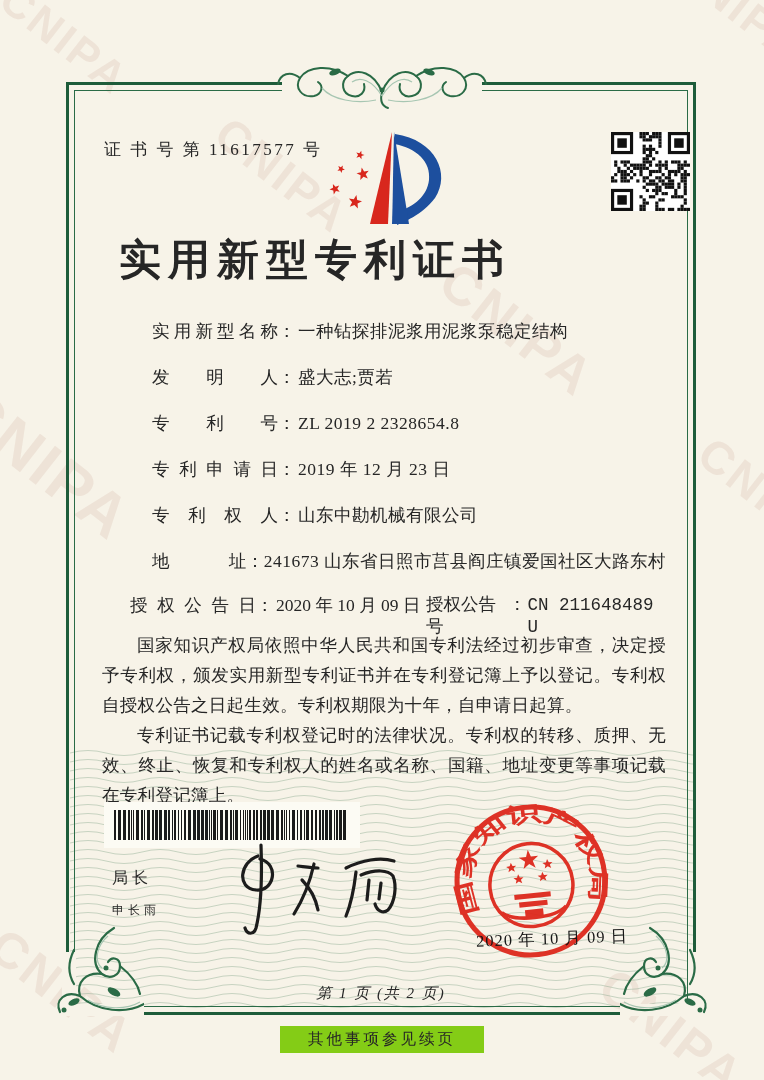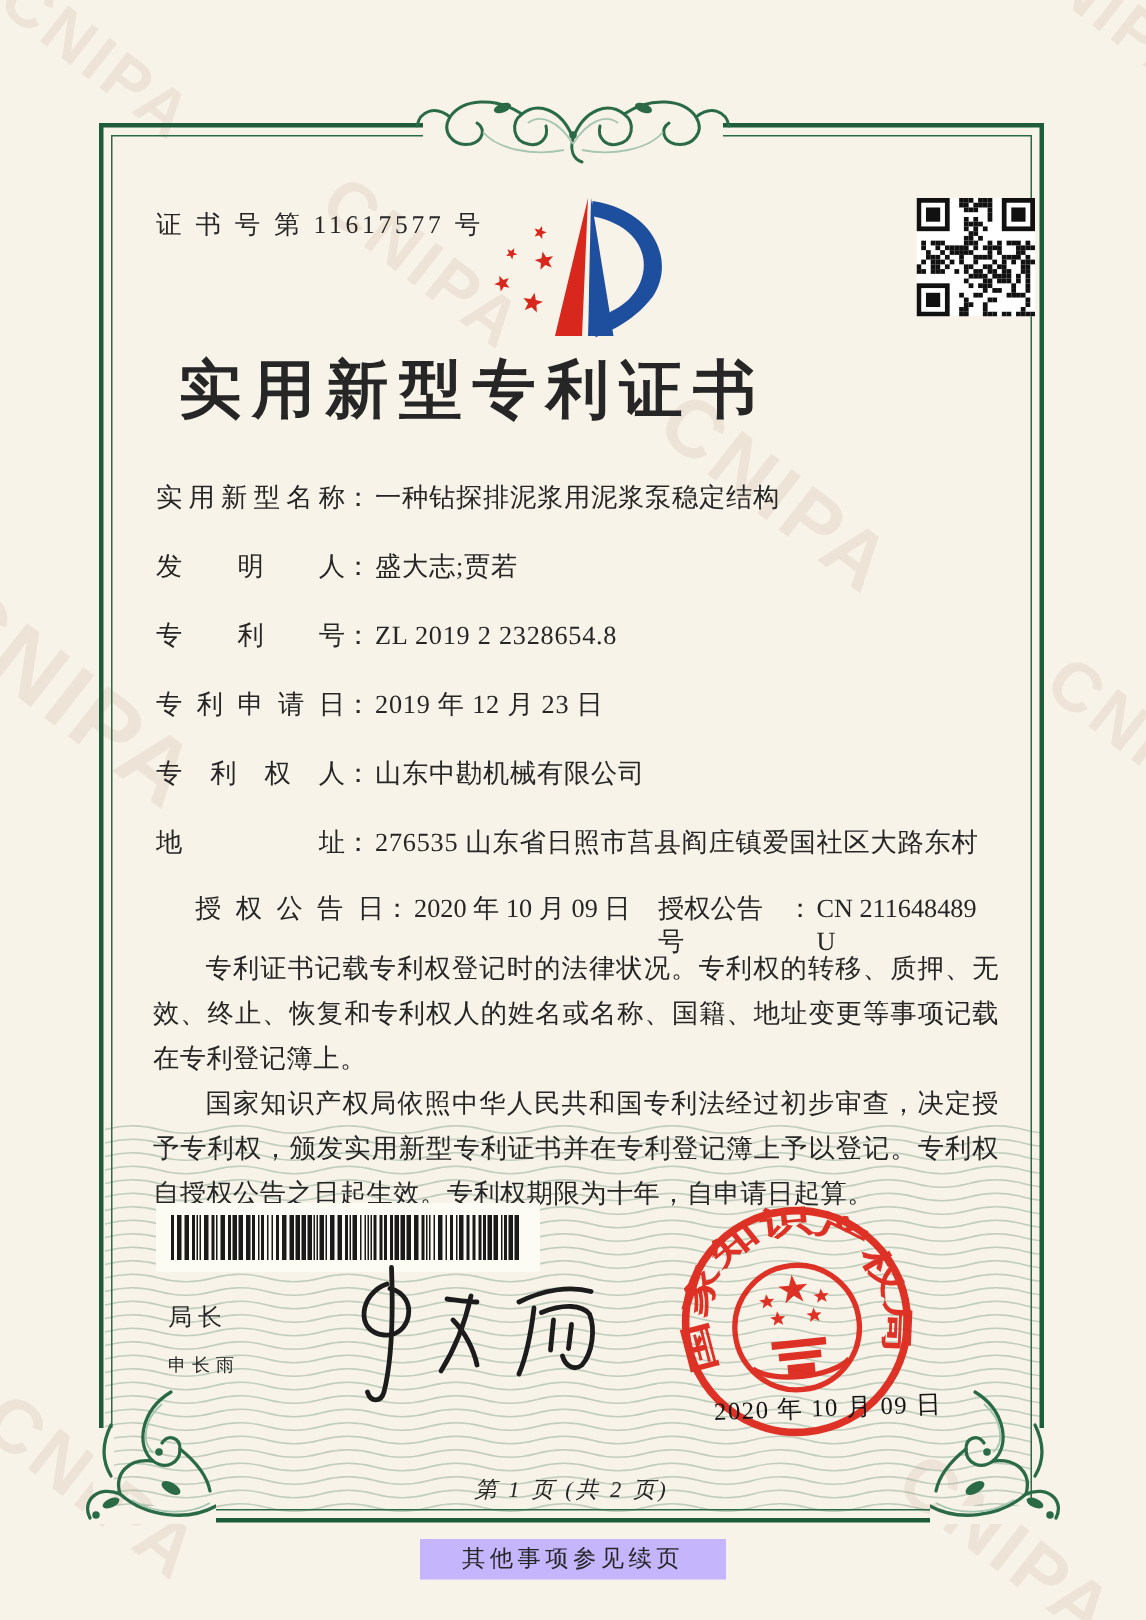--- a/index.html
+++ b/index.html
@@ -6,35 +6,35 @@
   .page{position:relative;width:764px;height:1080px;background:#f7f3e8;overflow:hidden;
         font-family:"Liberation Serif","DejaVu Serif",serif;color:#262626;}
   .wm{position:absolute;font-family:"Liberation Sans","DejaVu Sans",sans-serif;font-weight:700;
       color:rgba(203,163,150,0.20);transform:rotate(38deg);letter-spacing:3px;white-space:nowrap;pointer-events:none;}
   .frame-outer{position:absolute;left:66px;top:82px;width:630px;height:933px;border:3px solid #1e5c3a;box-sizing:border-box;}
   .frame-inner{position:absolute;left:74px;top:90px;width:614px;height:917px;border:1px solid #2a6b46;box-sizing:border-box;}
   .abs{position:absolute;}
   .cert-no{left:104px;top:138px;font-size:17px;letter-spacing:2.5px;}
   .title{left:66px;top:232px;width:498px;text-align:center;font-size:42px;font-weight:700;letter-spacing:7px;}
   .fields{left:104px;top:320px;width:562px;display:flex;flex-direction:column;gap:24px;font-size:17.5px;}
-  .frow{display:flex;line-height:22px;}
+  .frow{display:flex;line-height:22px;margin-left:48px;}
   .flabel{width:126px;text-align:justify;text-align-last:justify;}
   .fcolon{width:20px;}
   .fvalue{flex:1;letter-spacing:0.5px;white-space:nowrap;}
   .grant{left:104px;top:594px;width:562px;display:flex;font-size:17.5px;line-height:22px;}
   .grant-left{width:314px;display:flex;margin-left:26px;}
-  .grant-right{display:flex;}
+  .grant-right{display:flex;font-family:Liberation Mono, monospace;}
   .body-text{left:102px;top:630px;width:564px;font-size:17.5px;line-height:30px;text-align:justify;}
   .body-text p{margin:0;text-indent:2em;letter-spacing:0.3px;}
   .band{background:#fcfbf4;}
   .dir-title{left:112px;top:868px;font-size:16px;letter-spacing:4px;}
   .dir-name{left:112px;top:902px;font-size:12px;letter-spacing:4px;}
   .seal-date{left:476px;top:928px;font-size:16.5px;letter-spacing:1px;color:#161616;transform:rotate(-2deg);}
   .page-info{left:66px;top:984px;width:630px;text-align:center;font-size:15px;letter-spacing:2px;font-style:italic;}
-  .note{top:1026px;left:50%;transform:translateX(-50%);background:#c4b5fd;padding:3px 28px;font-size:15.5px;letter-spacing:3px;}
+  .note{top:1026px;left:50%;transform:translateX(-50%);background:#84cc16;padding:3px 28px;font-size:15.5px;letter-spacing:3px;}
   svg{display:block;}
 </style>
 </head>
 <body>
 
 <div class="page">
 
   <div class="wm" style="left:-10px;top:14px;font-size:44px;">CNIPA</div>
   <div class="wm" style="left:664px;top:-18px;font-size:44px;">CNIPA</div>
   <div class="wm" style="left:205px;top:148px;font-size:46px;">CNIPA</div>
@@ -384,40 +384,40 @@
         <span class="fvalue">2019 年 12 月 23 日</span>
     </div>
     <div class="frow">
       <span class="flabel">专利权人</span>
         <span class="fcolon">：</span>
         <span class="fvalue">山东中勘机械有限公司</span>
     </div>
     <div class="frow">
       <span class="flabel">地址</span>
         <span class="fcolon">：</span>
-        <span class="fvalue">276535 山东省日照市莒县阎庄镇爱国社区大路东村</span>
+        <span class="fvalue">241673 山东省日照市莒县阎庄镇爱国社区大路东村</span>
     </div>
   </div>
 
   <div class="abs grant">
     <div class="grant-left">
       <span class="flabel">授权公告日</span>
         <span class="fcolon">：</span>
         <span>2020 年 10 月 09 日</span>
     </div>
     <div class="grant-right">
       <span>授权公告号</span>
         <span class="fcolon">：</span>
         <span>CN 211648489 U</span>
     </div>
   </div>
 
   <div class="abs body-text">
+    <p>国家知识产权局依照中华人民共和国专利法经过初步审查，决定授予专利权，颁发实用新型专利证书并在专利登记簿上予以登记。专利权自授权公告之日起生效。专利权期限为十年，自申请日起算。</p>
     <p>专利证书记载专利权登记时的法律状况。专利权的转移、质押、无效、终止、恢复和专利权人的姓名或名称、国籍、地址变更等事项记载在专利登记簿上。</p>
-    <p>国家知识产权局依照中华人民共和国专利法经过初步审查，决定授予专利权，颁发实用新型专利证书并在专利登记簿上予以登记。专利权自授权公告之日起生效。专利权期限为十年，自申请日起算。</p>
   </div>
 
   <div class="abs band" style="left:104px;top:802px;width:256px;height:46px;"></div>
   <svg id="barcode" class="abs" style="left:112px;top:810px;" width="240" height="30" viewBox="0 0 240 30">
       <rect x="2" y="0" width="2" height="30" fill="#1a1a1a"></rect>
       <rect x="6" y="0" width="3" height="30" fill="#1a1a1a"></rect>
       <rect x="11" y="0" width="3" height="30" fill="#1a1a1a"></rect>
       <rect x="16" y="0" width="2" height="30" fill="#1a1a1a"></rect>
       <rect x="19" y="0" width="1" height="30" fill="#1a1a1a"></rect>
       <rect x="21" y="0" width="1" height="30" fill="#1a1a1a"></rect>

